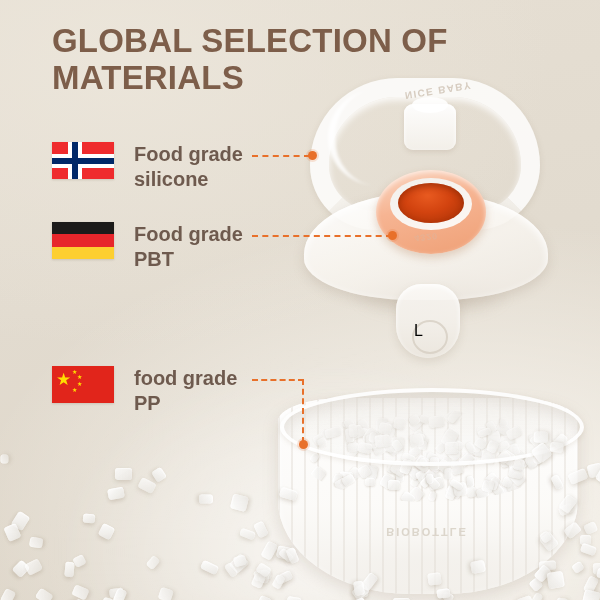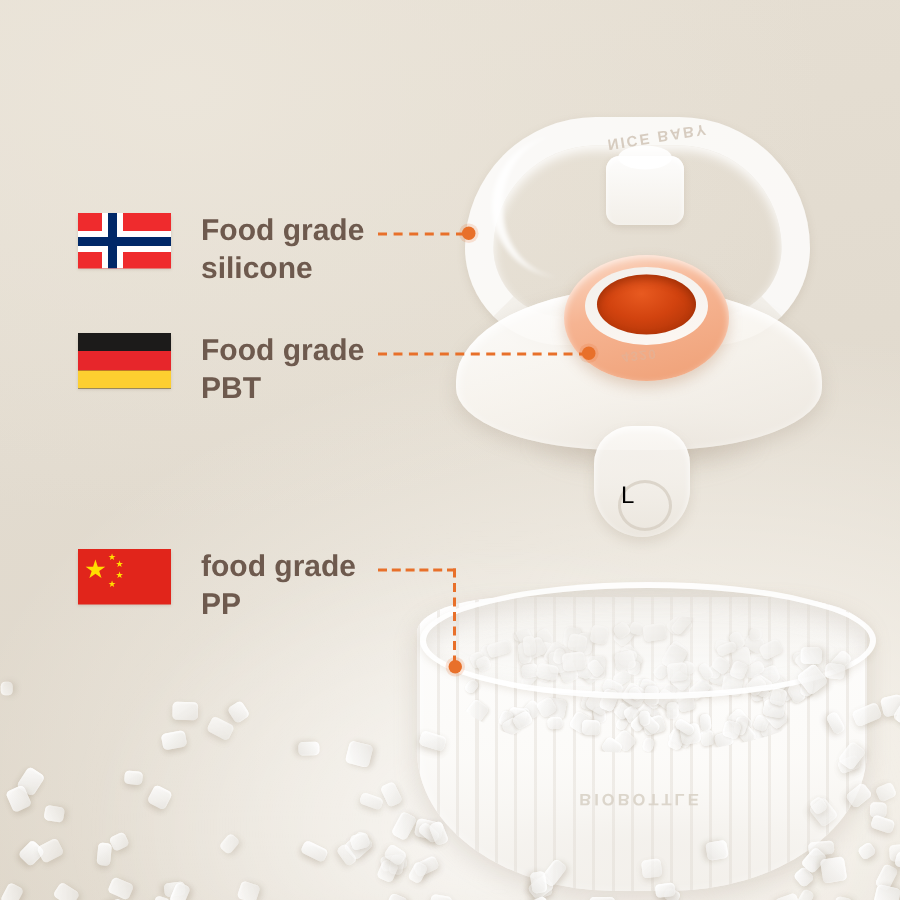--- a/index.html
+++ b/index.html
@@ -403,20 +403,24 @@
       <div class="pellet loose" style="position: absolute; left: 436.829px; top: 588.817px; width: 12.73px; height: 9.14479px; transform: rotate(-6.9696deg); opacity: 0.974493;"></div>
       <div class="pellet loose" style="position: absolute; left: 557.483px; top: 598.393px; width: 9.78365px; height: 10.6442px; transform: rotate(-79.9324deg); opacity: 0.830492;"></div>
       <div class="pellet loose" style="position: absolute; left: 70.6605px; top: 599.738px; width: 10.9864px; height: 11.2064px; transform: rotate(76.5535deg); opacity: 0.946794;"></div>
       <div class="pellet loose" style="position: absolute; left: 102.316px; top: 598.055px; width: 10.4705px; height: 13.7256px; transform: rotate(17.4698deg); opacity: 0.840012;"></div>
       <div class="pellet loose" style="position: absolute; left: 75.3392px; top: 585.395px; width: 10.7394px; height: 14.8479px; transform: rotate(-66.498deg); opacity: 0.824407;"></div>
       <div class="pellet loose" style="position: absolute; left: 111.623px; top: 585.812px; width: 9.10093px; height: 13.7706px; transform: rotate(82.9302deg); opacity: 0.856486;"></div>
       <div class="pellet loose" style="position: absolute; left: 112.64px; top: 590.785px; width: 14.2869px; height: 10.2918px; transform: rotate(-66.878deg); opacity: 0.969158;"></div>
       <div class="pellet loose" style="position: absolute; left: 160.309px; top: 587.76px; width: 12.003px; height: 13.4358px; transform: rotate(-71.9015deg); opacity: 0.78867;"></div>
     </div>
 
+  <div class="title">
+    <span>GLOBAL SELECTION OF</span>
+    <span class="l2">MATERIALS</span>
+  </div>
 
   <div class="feature" style="left:52px;top:142px;">
     <div class="flag flag-no">
       <div class="vw"></div>
       <div class="hw"></div>
       <div class="vb"></div>
       <div class="hb"></div>
     </div>
     <div class="ftext">Food grade
 silicone</div>

